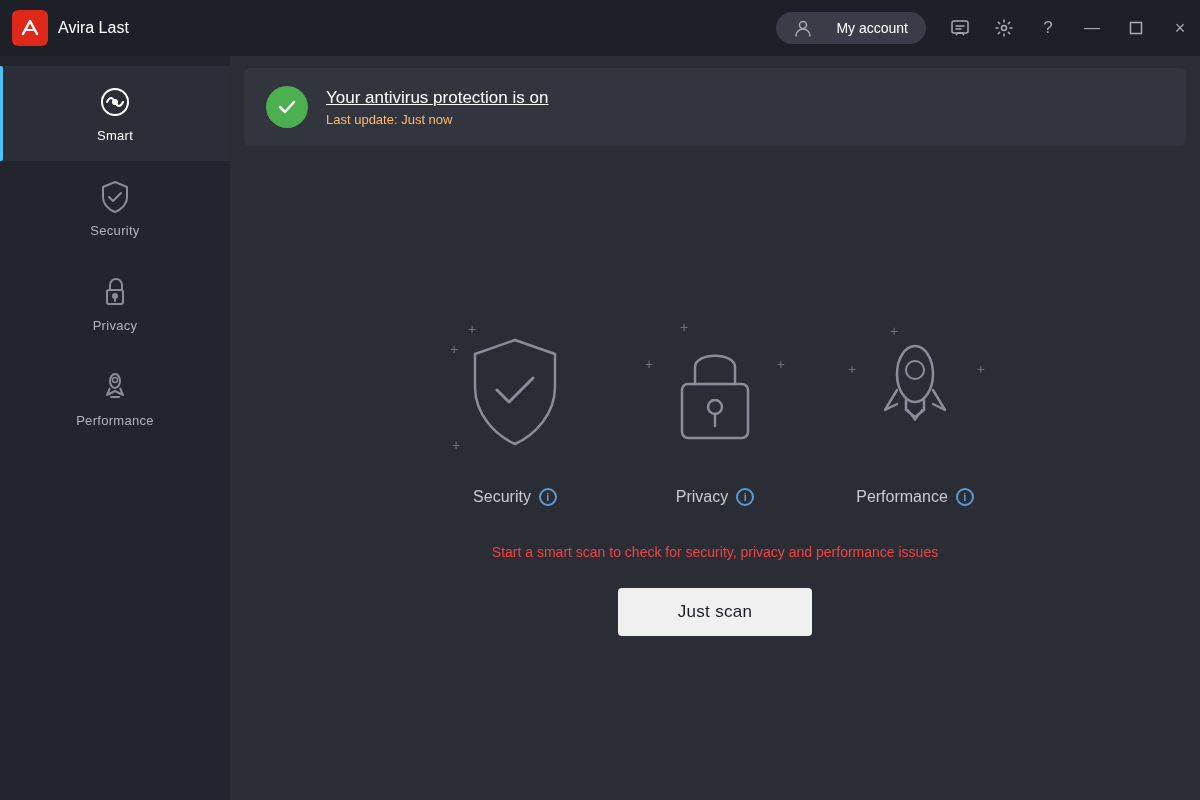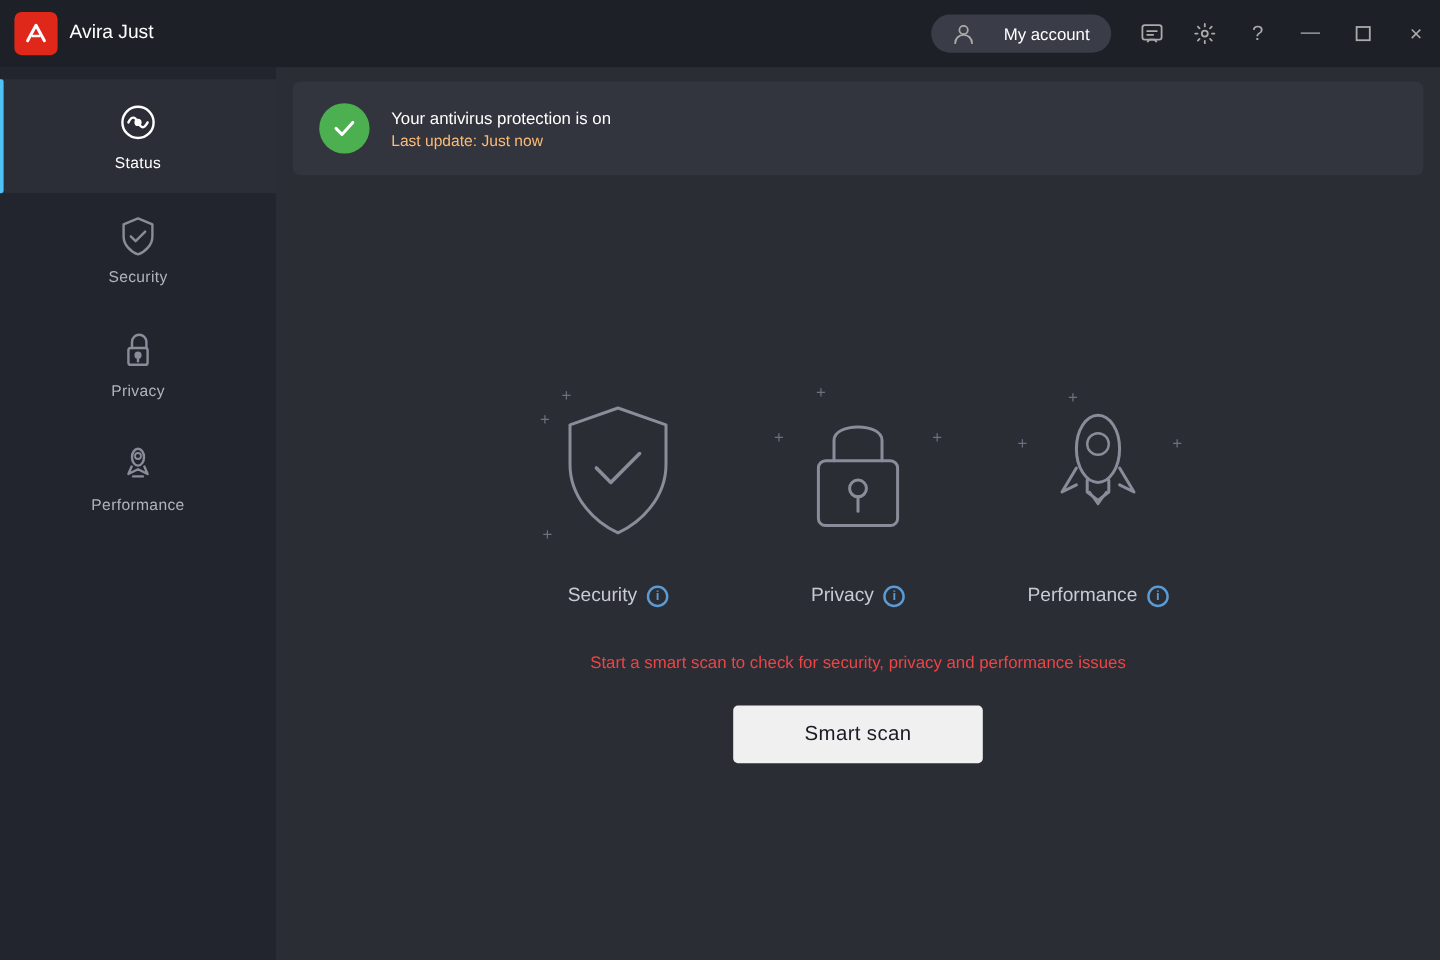--- a/index.html
+++ b/index.html
@@ -161,22 +161,23 @@
       border-radius: 50%;
       display: flex;
       align-items: center;
       justify-content: center;
       flex-shrink: 0;
     }
     .status-check-icon svg { width: 22px; height: 22px; }
     .status-text-group { display: flex; flex-direction: column; gap: 4px; }
     .status-title {
       color: #ffffff;
-      font-size: 14px;
+      font-size: 17px;
       font-weight: 500;
+      text-decoration: underline;
     }
     .status-subtitle {
       color: #fdba74;
       font-size: 13px;
     }
 
     
     .features-area {
       flex: 1;
       display: flex;
@@ -272,21 +273,21 @@
 <body>
 
 <div class="titlebar">
   <div class="titlebar-left">
     <div class="avira-logo">
       <svg width="22" height="22" viewBox="0 0 22 22" fill="none">
         <path d="M4 17 L11 4 L18 17" stroke="white" stroke-width="2.5" stroke-linecap="round" stroke-linejoin="round" fill="none"></path>
         <path d="M8 13 L14 13" stroke="white" stroke-width="2" stroke-linecap="round"></path>
       </svg>
     </div>
-    <span class="app-title">Avira Just</span>
+    <span class="app-title">Avira Last</span>
   </div>
   <div class="titlebar-right">
     <button class="my-account-btn">
       <svg width="18" height="18" viewBox="0 0 18 18" fill="none">
         <circle cx="9" cy="6" r="3.5" stroke="#aaa" stroke-width="1.5" fill="none"></circle>
         <path d="M2 17c0-3.866 3.134-7 7-7s7 3.134 7 7" stroke="#aaa" stroke-width="1.5" fill="none" stroke-linecap="round"></path>
       </svg>
       <span>My account</span>
     </button>
     <button class="titlebar-icon-btn">
@@ -322,21 +323,21 @@
 <div class="main-area">
 
   <div class="sidebar">
 
     <div class="sidebar-item active">
       <svg class="sidebar-svg" viewBox="0 0 36 36" fill="none" stroke="white" stroke-width="2">
         <circle cx="18" cy="18" r="13" stroke="white" stroke-width="2" fill="none"></circle>
         <path d="M10 18 Q14 10 18 18 Q22 26 26 18" stroke="white" stroke-width="2" fill="none" stroke-linecap="round"></path>
         <circle cx="18" cy="18" r="2" fill="white"></circle>
       </svg>
-      <span class="sidebar-label">Status</span>
+      <span class="sidebar-label">Smart</span>
     </div>
 
     <div class="sidebar-item">
       <svg class="sidebar-svg" viewBox="0 0 36 36" fill="none" stroke="#8a8d99" stroke-width="2">
         <path d="M18 3 L30 8 L30 18 C30 25 24 31 18 33 C12 31 6 25 6 18 L6 8 Z" stroke="#8a8d99" stroke-width="2" fill="none" stroke-linejoin="round"></path>
         <path d="M12 18 L16 22 L24 14" stroke="#8a8d99" stroke-width="2" stroke-linecap="round" stroke-linejoin="round"></path>
       </svg>
       <span class="sidebar-label">Security</span>
     </div>
 
@@ -437,18 +438,18 @@
           <div class="feature-label">
             <span>Performance</span>
             <div class="info-icon">i</div>
           </div>
         </div>
 
       </div>
 
       <span class="scan-description">Start a smart scan to check for security, privacy and performance issues</span>
 
-      <button class="smart-scan-btn">Smart scan</button>
+      <button class="smart-scan-btn">Just scan</button>
 
     </div>
   </div>
 
 </div>
 
 </body></html>

